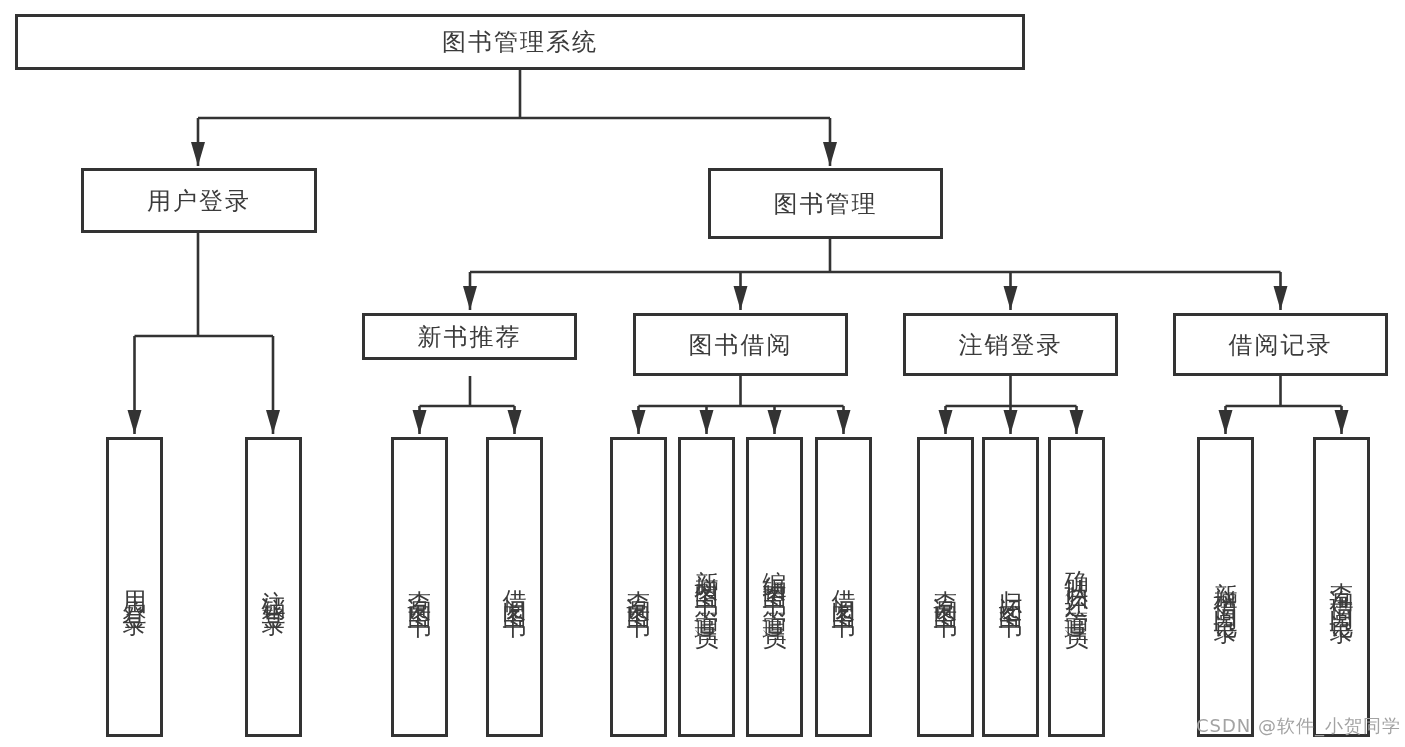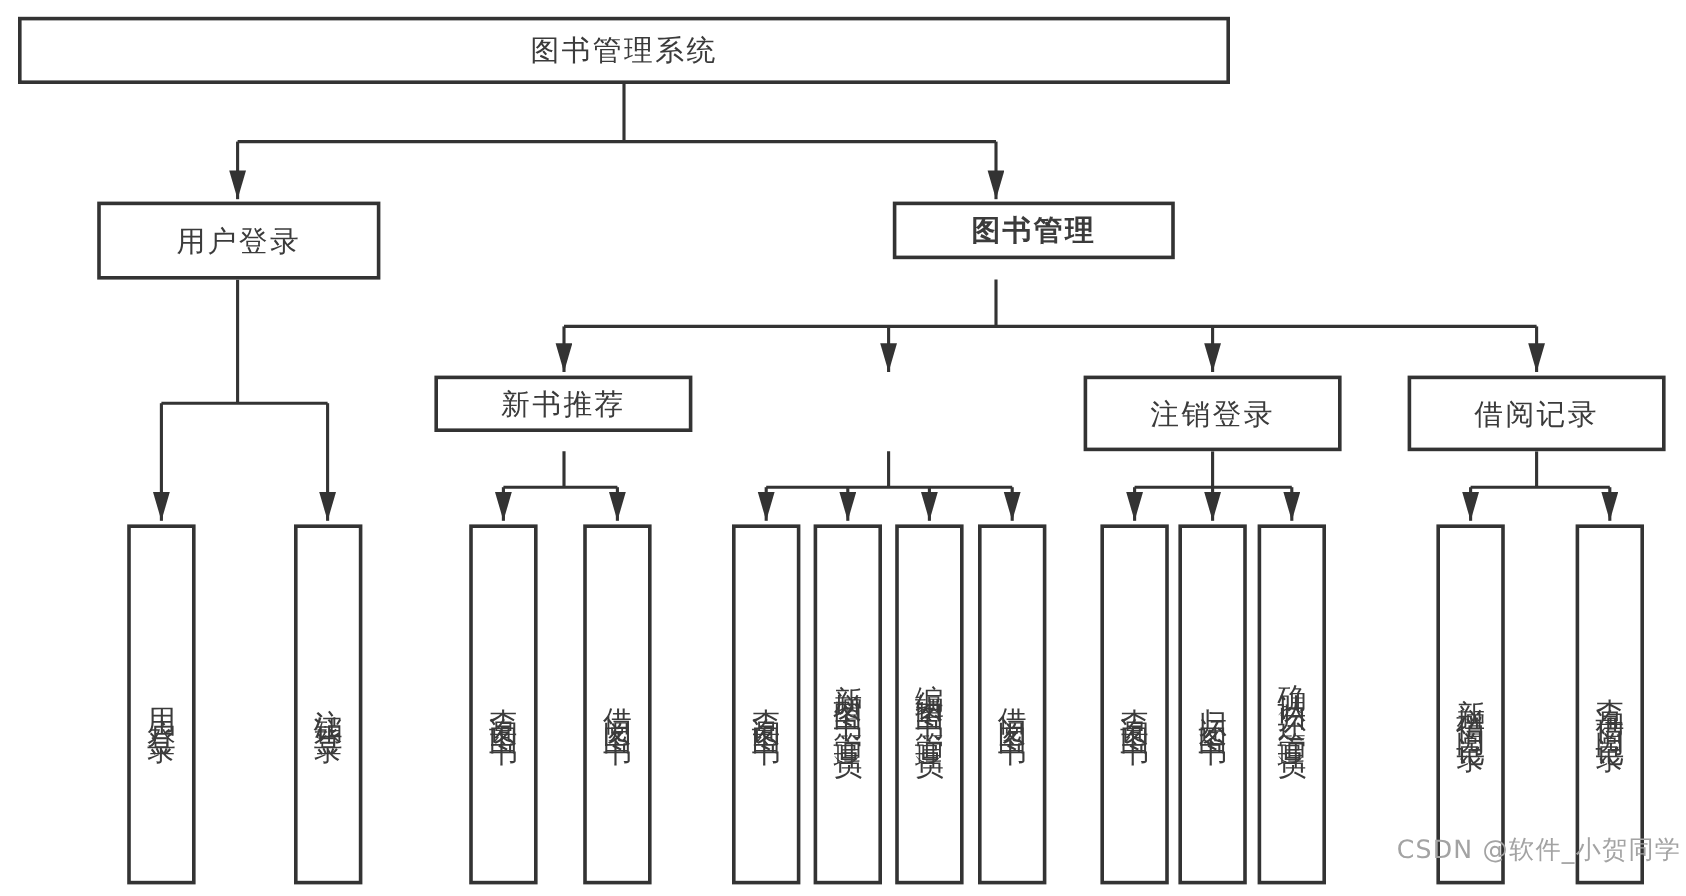--- a/index.html
+++ b/index.html
@@ -44,22 +44,22 @@
     writing-mode: vertical-rl;
     text-orientation: mixed;
     font-size: 24px;
     letter-spacing: 8px;
     line-height: 1;
     white-space: nowrap;
   }
   .watermark {
     position: absolute;
     right: 4px;
-    top: 694px;
-    font-size: 21px;
+    top: 714px;
+    font-size: 18px;
     color: var(--color-watermark);
     letter-spacing: 1px;
     z-index: 5;
     margin-left: 10px;
   }
 </style>
 </head>
 <body>
 
 <div class="canvas">
@@ -104,26 +104,29 @@
     <line x1="1341.5" y1="406" x2="1341.5" y2="434" marker-end="url(#arrow)"></line>
   </svg>
 
   <div class="node hnode" style="left:15px; top:14px; width:1010px; height:56px;">
     <span>图书管理系统</span>
   </div>
 
   <div class="node hnode" style="left:81px; top:168px; width:236px; height:65px;">
     <span>用户登录</span>
   </div>
-  <div class="node hnode" style="left:744px; top:168px; width:235px; height:48px;font-weight:bold;">
+  <div class="node hnode" style="left:708px; top:168px; width:235px; height:71px;">
     <span>图书管理</span>
   </div>
 
   <div class="node hnode" style="left:362px; top:313px; width:215px; height:47px;">
     <span>新书推荐</span>
+  </div>
+  <div class="node hnode" style="left:633px; top:313px; width:215px; height:63px;">
+    <span>图书借阅</span>
   </div>
   <div class="node hnode" style="left:903px; top:313px; width:215px; height:63px;">
     <span>注销登录</span>
   </div>
   <div class="node hnode" style="left:1173px; top:313px; width:215px; height:63px;">
     <span>借阅记录</span>
   </div>
 
   <div class="node leaf" style="left:106px;">
     <span class="vtext">用户登录</span>

